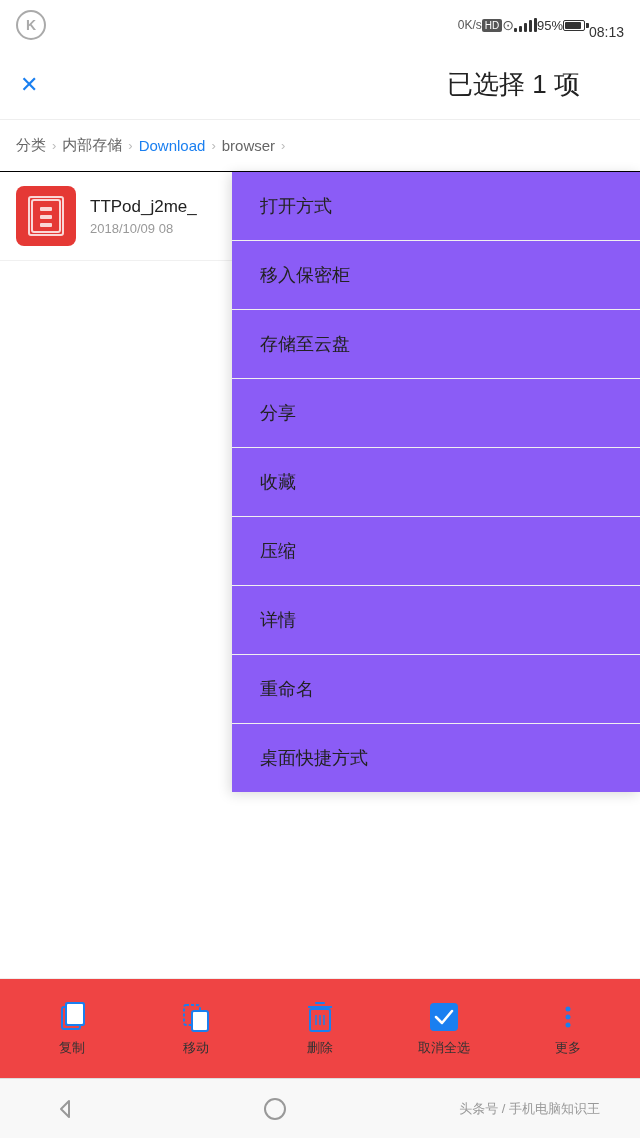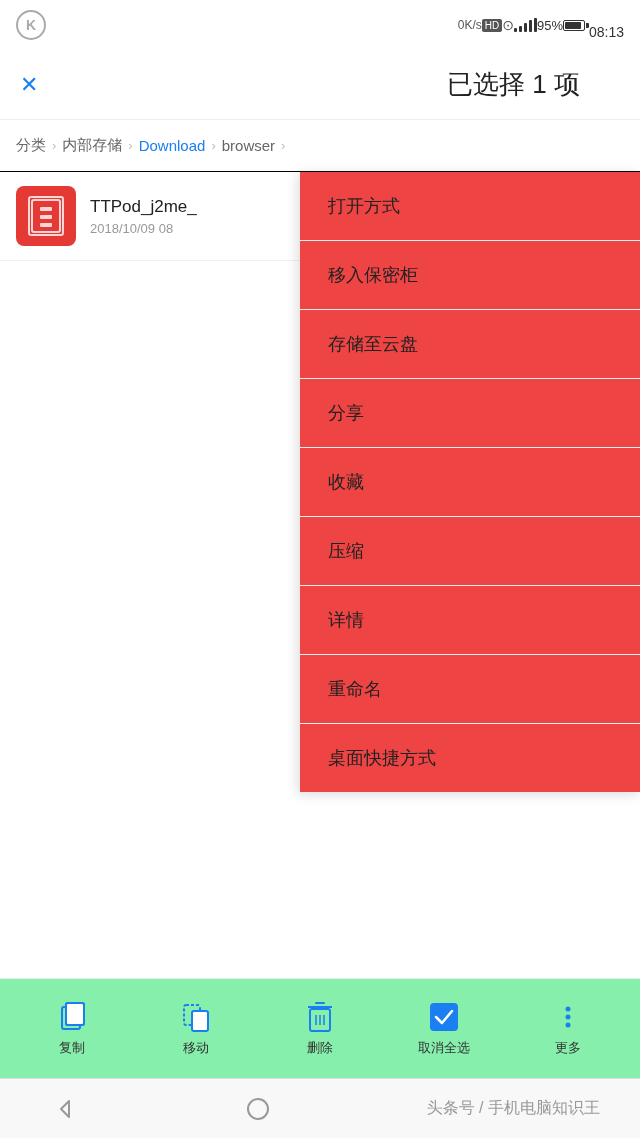--- a/index.html
+++ b/index.html
@@ -192,22 +192,22 @@
       font-size: 13px;
       color: #999;
       margin-top: 4px;
     }
 
     
     .context-menu {
       position: absolute;
       right: 0;
       top: 0;
-      width: 340px;
-      background: #ef4444;
+      width: 408px;
+      background: #8b5cf6;
       box-shadow: -2px 2px 12px rgba(0,0,0,0.15);
       z-index: 100;
       margin-left: 41px;
     }
     .context-menu-item {
       padding: 22px 28px;
       font-size: 18px;
       color: #222;
       border-bottom: 1px solid #f0f0f0;
       cursor: pointer;
@@ -216,21 +216,21 @@
       border-bottom: none;
     }
 
     
     .bottom-toolbar {
       position: absolute;
       bottom: 60px;
       left: 0;
       width: 640px;
       height: 100px;
-      background: #86efac;
+      background: #ef4444;
       border-top: 1px solid #eee;
       display: flex;
       align-items: center;
       justify-content: space-around;
       padding: 0 10px;
     }
     .toolbar-btn {
       display: flex;
       flex-direction: column;
       align-items: center;
@@ -267,21 +267,21 @@
     }
     .nav-btn {
       width: 50px;
       height: 50px;
       display: flex;
       align-items: center;
       justify-content: center;
       cursor: pointer;
     }
     .nav-center-text {
-      font-size: 16px;
+      font-size: 13px;
       color: #999;
       text-align: left;
     }
 
     
     svg { display: block; }
   </style>
 </head>
 <body>
 

